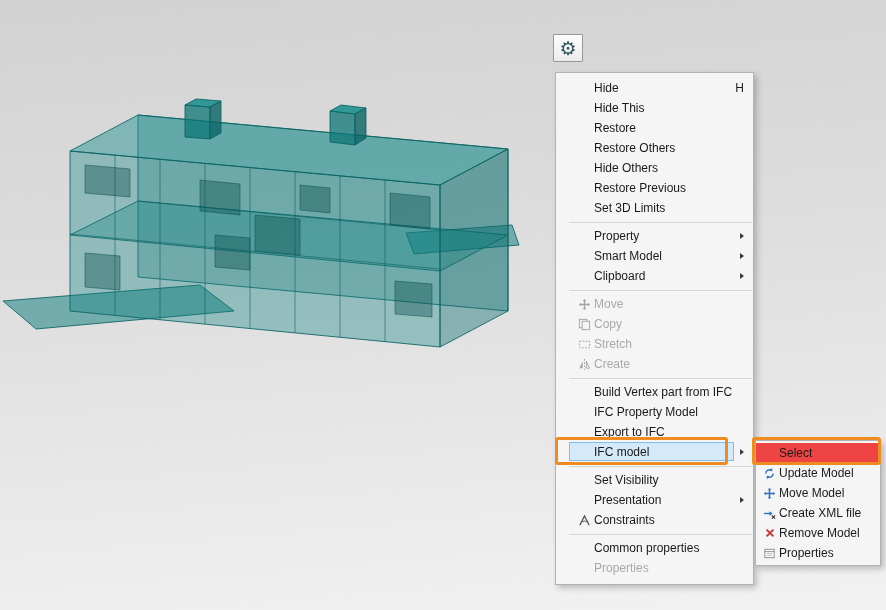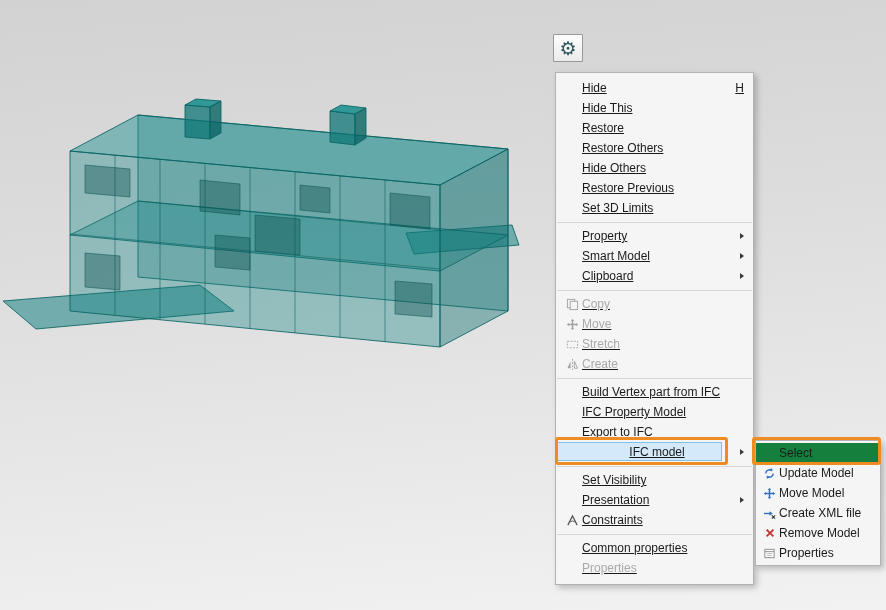--- a/index.html
+++ b/index.html
@@ -15,44 +15,43 @@
     position:absolute;left:553px;top:34px;width:30px;height:28px;
     border:1px solid #989898;background:linear-gradient(#fdfdfd,#ececec);
     display:flex;align-items:center;justify-content:center;
     font-size:19px;color:#2f5560;border-radius:1px;cursor:pointer;box-sizing:border-box;
   }
 
   .menu{
     position:absolute;left:555px;top:72px;width:199px;box-sizing:border-box;
     background:#f5f5f5;border:1px solid #b2b2b2;
     box-shadow:3px 3px 6px rgba(0,0,0,.22);
-    padding:5px 0 6px 0;
-    text-decoration:underline;
+    padding:5px 0 6px 12px;
   }
   .submenu{
     position:absolute;left:755px;top:440px;width:126px;box-sizing:border-box;
     background:#f5f5f5;border:1px solid #b2b2b2;
     box-shadow:3px 3px 6px rgba(0,0,0,.22);
     padding:2px 0;
   }
   .mi{display:flex;align-items:center;height:20px;padding:0 9px 0 6px;white-space:nowrap;cursor:default;}
   .submenu .mi{padding:0 6px 0 4px;}
   .ico{flex:0 0 20px;width:20px;display:flex;align-items:center;justify-content:center;}
   .submenu .ico{flex:0 0 19px;width:19px;}
   .lbl{flex:1 1 auto;overflow:hidden;}
   .sc{margin-left:10px;}
   .arr{width:0;height:0;border-left:4px solid #3a3a3a;border-top:3.5px solid transparent;border-bottom:3.5px solid transparent;margin-left:8px;}
   .dis{color:#a9a9a9;}
   .sep{height:1px;background:#d6d6d6;margin:3.5px 1px;}
 
-  .ifc{position:relative;text-align:center;}
+  .ifc{position:relative;}
   .ifc .hl{position:absolute;left:1px;top:0;width:165px;height:19px;
     background:#d4e9fa;border:1px solid #7fc0e8;box-sizing:border-box;}
   .ifc .ico,.ifc .lbl,.ifc .arr{position:relative;z-index:1;}
-  .sel-row{background:#15803d;}
+  .sel-row{background:#ef4444;}
 
   .annot{position:absolute;border:3px solid #ee8c22;border-radius:3px;pointer-events:none;z-index:10;}
   .annot-ifc{left:555px;top:437px;width:167px;height:22px;}
   .annot-select{left:752px;top:437px;width:123px;height:22px;}
 </style>
 </head>
 <body>
 
 <div class="viewport">
 
@@ -147,33 +146,33 @@
     <span class="ico"></span>
     <span class="lbl">Clipboard</span>
     <span class="arr"></span>
   </div>
 
   <div class="sep"></div>
 
   <div class="mi dis">
     <span class="ico">
       <svg width="13" height="13" viewBox="0 0 14 14">
+          <path d="M7 1 L9 3 H7.8 V6.2 H11 V5 L13 7 L11 9 V7.8 H7.8 V11 H9 L7 13 L5 11 H6.2 V7.8 H3 V9 L1 7 L3 5 V6.2 H6.2 V3 H5 Z" fill="#a3a3a3"></path>
+        </svg>
+    </span>
+    <span class="lbl">Move</span>
+  </div>
+  <div class="mi dis">
+    <span class="ico">
+      <svg width="13" height="13" viewBox="0 0 14 14">
           <rect x="1.5" y="1.5" width="8" height="9" fill="#f5f5f5" stroke="#a3a3a3"></rect>
           <rect x="4.5" y="3.5" width="8" height="9" fill="#f5f5f5" stroke="#a3a3a3"></rect>
         </svg>
     </span>
     <span class="lbl">Copy</span>
-  </div>
-  <div class="mi dis">
-    <span class="ico">
-      <svg width="13" height="13" viewBox="0 0 14 14">
-          <path d="M7 1 L9 3 H7.8 V6.2 H11 V5 L13 7 L11 9 V7.8 H7.8 V11 H9 L7 13 L5 11 H6.2 V7.8 H3 V9 L1 7 L3 5 V6.2 H6.2 V3 H5 Z" fill="#a3a3a3"></path>
-        </svg>
-    </span>
-    <span class="lbl">Move</span>
   </div>
   <div class="mi dis">
     <span class="ico">
       <svg width="13" height="13" viewBox="0 0 14 14">
           <rect x="1.5" y="3.5" width="11" height="7" fill="none" stroke="#a3a3a3" stroke-dasharray="2 1.5"></rect>
         </svg>
     </span>
     <span class="lbl">Stretch</span>
   </div>
   <div class="mi dis">

